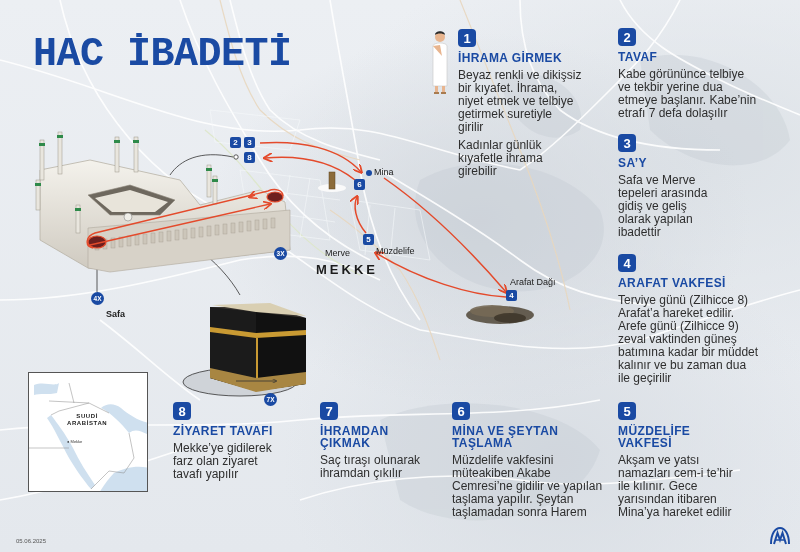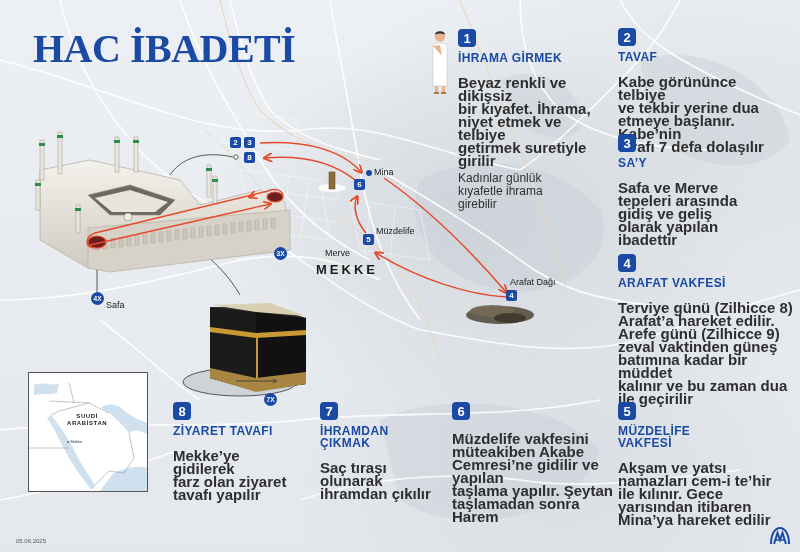--- a/index.html
+++ b/index.html
@@ -13,43 +13,43 @@
   .canvas { position: absolute; left: 0; top: 0; width: 800px; height: 552px; overflow: hidden;
     background:
       radial-gradient(ellipse at 480px 220px, #d4d9df 0%, rgba(212,217,223,0) 40%),
       radial-gradient(ellipse at 560px 460px, #d9dee4 0%, rgba(217,222,228,0) 35%),
       radial-gradient(ellipse at 700px 160px, #dde2e7 0%, rgba(221,226,231,0) 40%),
       linear-gradient(180deg, #eceff3 0%, #e4e8ed 100%);
   }
   .map-svg { position: absolute; left: 0; top: 0; width: 800px; height: 552px; }
 
   .title {
-    position: absolute; left: 33px; top: 25px;
-    font-family: Liberation Serif, serif;
+    position: absolute; left: 33px; top: 32px;
+    font-family: Liberation Mono, monospace;
     font-weight: bold; font-size: 40px; letter-spacing: -0.5px;
     color: #1a4aa3;
   }
 
   .badge {
     position: absolute;
     display: flex; align-items: center; justify-content: center;
     background: #1a4aa3; color: #fff;
     font-weight: bold; border-radius: 4px;
     font-family: "Liberation Sans", sans-serif;
   }
   .badge.big { width: 18px; height: 18px; font-size: 13px; border-radius: 4px; }
   .badge.sm { width: 11px; height: 11px; font-size: 8px; border-radius: 2px; }
   .badge.circle { border-radius: 50%; width: 13px; height: 13px; font-size: 6.5px; }
 
   .step { position: absolute; }
   .step .head {
     color: #1a4aa3; font-weight: bold; font-size: 12px; letter-spacing: 0.4px;
     line-height: 12px; margin-top: 5px; text-transform: none;
   }
-  .step .body { font-size: 15px; line-height: 13px; color: #2e2e2e; margin-top: 12px; font-weight: bold; }
+  .step .body { font-size: 12px; line-height: 13px; color: #2e2e2e; margin-top: 5px; }
   .step .body2 { font-size: 12px; line-height: 13px; color: #2e2e2e; margin-top: 5px; }
 
   .map-label { position: absolute; font-size: 9px; color: #222; white-space: nowrap; }
   .mekke { position: absolute; left: 316px; top: 262px; font-weight: bold; letter-spacing: 3px; font-size: 13px; color: #1c1c1c; }
 
   .inset {
     position: absolute; left: 28px; top: 372px; width: 120px; height: 120px;
     border: 1px solid #555; background: #fafbfc; overflow: hidden;
   }
   .inset-label { position: absolute; left: 38px; top: 40px; font-size: 6px; font-weight: bold; letter-spacing: 0.6px; text-align: center; line-height: 7px; color: #222; }
@@ -308,20 +308,24 @@
       <div>Akşam ve yatsı</div>
       <div>namazları cem-i te’hir</div>
       <div>ile kılınır. Gece</div>
       <div>yarısından itibaren</div>
       <div>Mina’ya hareket edilir</div>
     </div>
   </div>
 
   <div class="step" style="left:452px; top:402px; width:165px;">
     <div class="badge big" style="position:static;">6</div>
+    <div class="head">
+      <div>MİNA VE ŞEYTAN</div>
+      <div>TAŞLAMA</div>
+    </div>
     <div class="body">
       <div>Müzdelife vakfesini</div>
       <div>müteakiben Akabe</div>
       <div>Cemresi’ne gidilir ve yapılan</div>
       <div>taşlama yapılır. Şeytan</div>
       <div>taşlamadan sonra Harem</div>
     </div>
   </div>
 
   <div class="step" style="left:320px; top:402px; width:125px;">
@@ -347,32 +351,32 @@
   </div>
 
   <div class="badge sm" style="left:230px; top:137px;">2</div>
   <div class="badge sm" style="left:244px; top:137px;">3</div>
   <div class="badge sm" style="left:244px; top:152px;">8</div>
 
   <div class="badge sm" style="left:354px; top:179px;">6</div>
   <div class="map-label" style="left:374px; top:167px;">Mina</div>
 
   <div class="badge sm" style="left:363px; top:234px;">5</div>
-  <div class="map-label" style="left:376px; top:226px;">Müzdelife</div>
+  <div class="map-label" style="left:376px; top:246px;">Müzdelife</div>
 
   <div class="badge sm" style="left:506px; top:290px;">4</div>
   <div class="map-label" style="left:510px; top:277px;">Arafat Dağı</div>
 
   <div class="mekke">MEKKE</div>
 
   <div class="badge circle" style="left:274px; top:247px;">3X</div>
   <div class="map-label" style="left:289px; top:248px;padding-left:36px;">Merve</div>
 
   <div class="badge circle" style="left:91px; top:292px;">4X</div>
-  <div class="map-label" style="left:106px; top:300px;">Safa</div>
+  <div class="map-label" style="left:106px; top:309px;font-weight:bold;">Safa</div>
 
   <div class="badge circle" style="left:264px; top:393px;">7X</div>
 
   <div class="inset">
     <svg width="120" height="120" viewBox="0 0 120 120">
       <rect width="120" height="120" fill="#ffffff"></rect>
       <path d="M5,12 C15,8 25,14 30,10 L28,20 C20,22 10,20 5,22Z" fill="#cfe0ef"></path>
       <path d="M18,45 C25,55 32,70 40,85 C48,98 55,108 62,116 L66,112 C58,100 50,88 44,75 C36,60 28,50 22,42Z" fill="#cfe0ef"></path>
       <path d="M72,35 C82,40 92,50 100,60 C106,55 112,58 120,62 L120,50 C110,48 100,42 92,35 C85,30 78,30 72,35Z" fill="#cfe0ef"></path>
       <path d="M85,100 C95,95 108,92 120,95 L120,120 L70,120 C75,112 80,105 85,100Z" fill="#cfe0ef"></path>

